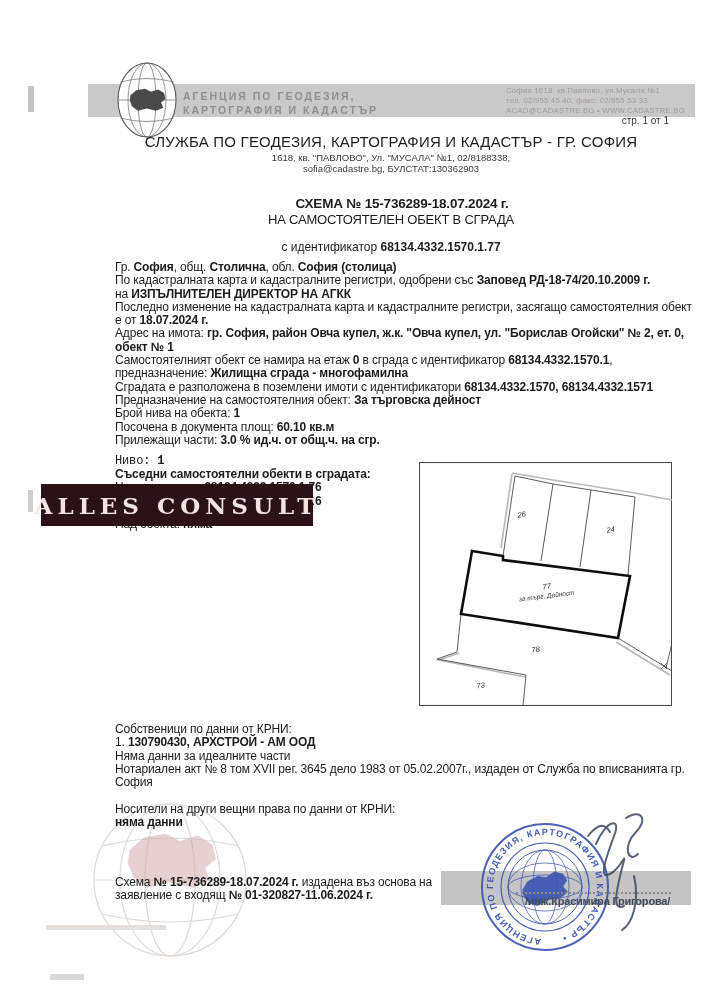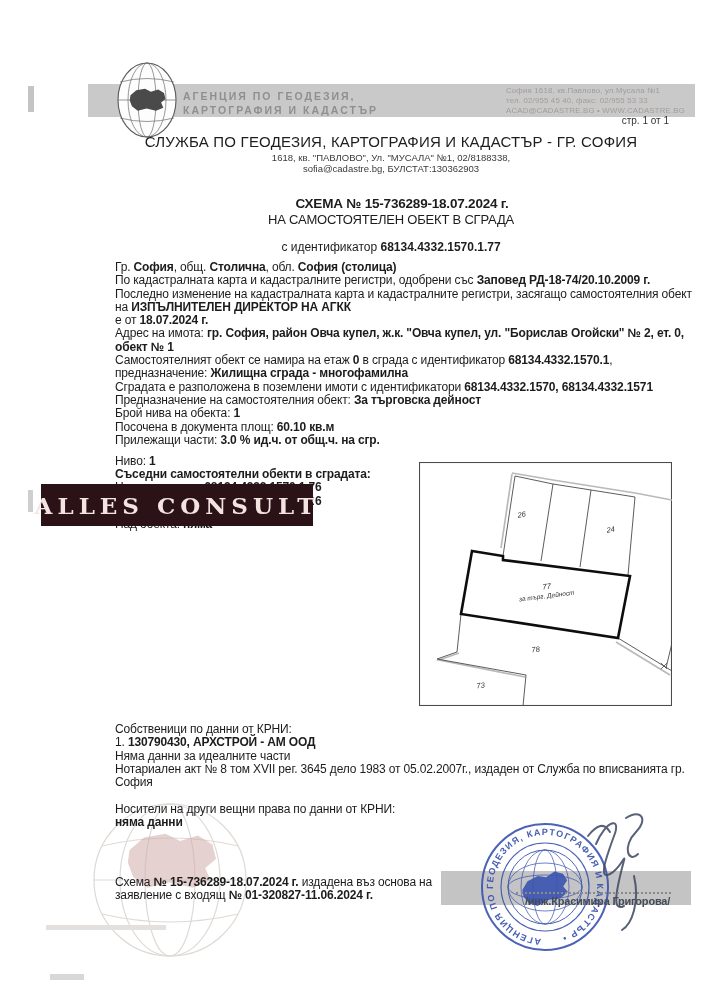--- a/index.html
+++ b/index.html
@@ -62,35 +62,35 @@
   <div class="abs centered office-addr" style="top:152px;">1618, кв. "ПАВЛОВО", Ул. "МУСАЛА" №1, 02/8188338,</div>
   <div class="abs centered office-addr" style="top:163px;">sofia@cadastre.bg, БУЛСТАТ:130362903</div>
 
   <div class="abs centered doc-title1" style="top:196px;">СХЕМА № 15-736289-18.07.2024 г.</div>
   <div class="abs centered doc-title2" style="top:212px;">НА САМОСТОЯТЕЛЕН ОБЕКТ В СГРАДА</div>
   <div class="abs centered doc-id" style="top:240px;"><span>с идентификатор </span><span class="b">68134.4332.1570.1.77</span></div>
 
   <div class="abs" style="left:87px;top:261px;">
     <div class="txt"><span>Гр. </span><span class="b">София</span><span>, общ. </span><span class="b">Столична</span><span>, обл. </span><span class="b">София (столица)</span></div>
     <div class="txt"><span>По кадастралната карта и кадастралните регистри, одобрени със </span><span class="b">Заповед РД-18-74/20.10.2009 г.</span></div>
+    <div class="txt"><span>на </span><span class="b">ИЗПЪЛНИТЕЛЕН ДИРЕКТОР НА АГКК</span></div>
     <div class="txt"><span>Последно изменение на кадастралната карта и кадастралните регистри, засягащо самостоятелния обект</span></div>
-    <div class="txt"><span>на </span><span class="b">ИЗПЪЛНИТЕЛЕН ДИРЕКТОР НА АГКК</span></div>
     <div class="txt"><span>е от </span><span class="b">18.07.2024 г.</span></div>
     <div class="txt"><span>Адрес на имота: </span><span class="b">гр. София, район Овча купел, ж.к. "Овча купел, ул. "Борислав Огойски" № 2, ет. 0,</span></div>
     <div class="txt"><span class="b">обект № 1</span></div>
     <div class="txt"><span>Самостоятелният обект се намира на етаж </span><span class="b">0</span><span>  в сграда с идентификатор </span><span class="b">68134.4332.1570.1</span><span>,</span></div>
     <div class="txt"><span>предназначение: </span><span class="b">Жилищна сграда - многофамилна</span></div>
     <div class="txt"><span>Сградата е разположена в поземлени имоти с идентификатори </span><span class="b">68134.4332.1570, 68134.4332.1571</span></div>
     <div class="txt"><span>Предназначение на самостоятелния обект: </span><span class="b">За търговска дейност</span></div>
     <div class="txt"><span>Брой нива на обекта: </span><span class="b">1</span></div>
     <div class="txt"><span>Посочена в документа площ: </span><span class="b">60.10 кв.м</span></div>
     <div class="txt"><span>Прилежащи части: </span><span class="b">3.0 % ид.ч. от общ.ч. на сгр.</span></div>
   </div>
 
-  <div class="abs txt" style="left:87px;top:455px;"><span>Ниво: </span><span class="b">1</span></div>
+  <div class="abs txt" style="left:87px;top:455px;font-family:Liberation Mono, monospace;"><span>Ниво: </span><span class="b">1</span></div>
   <div class="abs txt" style="left:87px;top:468px;"><span class="b">Съседни самостоятелни обекти в сградата:</span></div>
   <div class="abs txt" style="left:87px;top:481px;"><span>На същия етаж: </span><span class="b">68134.4332.1570.1.76</span></div>
   <div class="abs txt" style="left:87px;top:495px;letter-spacing:.55px;"><span>Под обекта: </span><span class="b">68134.4332.1570.1.26</span></div>
   <div class="abs txt" style="left:87px;top:518px;"><span>Над обекта: </span><span class="b">няма</span></div>
 
   <div class="abs banner" style="left:13px;top:484px;width:272px;height:42px;">ALLES CONSULT</div>
   <div class="abs mark" style="left:0;top:490px;width:5px;height:22px;background:#cfcfcf;"></div>
 
   <svg class="abs" style="left:391px;top:462px;" width="253" height="244" viewBox="0 0 253 244">
     <rect x="0.5" y="0.5" width="252" height="243" fill="#ffffff" stroke="#4a4a4a" stroke-width="1.1"></rect>

